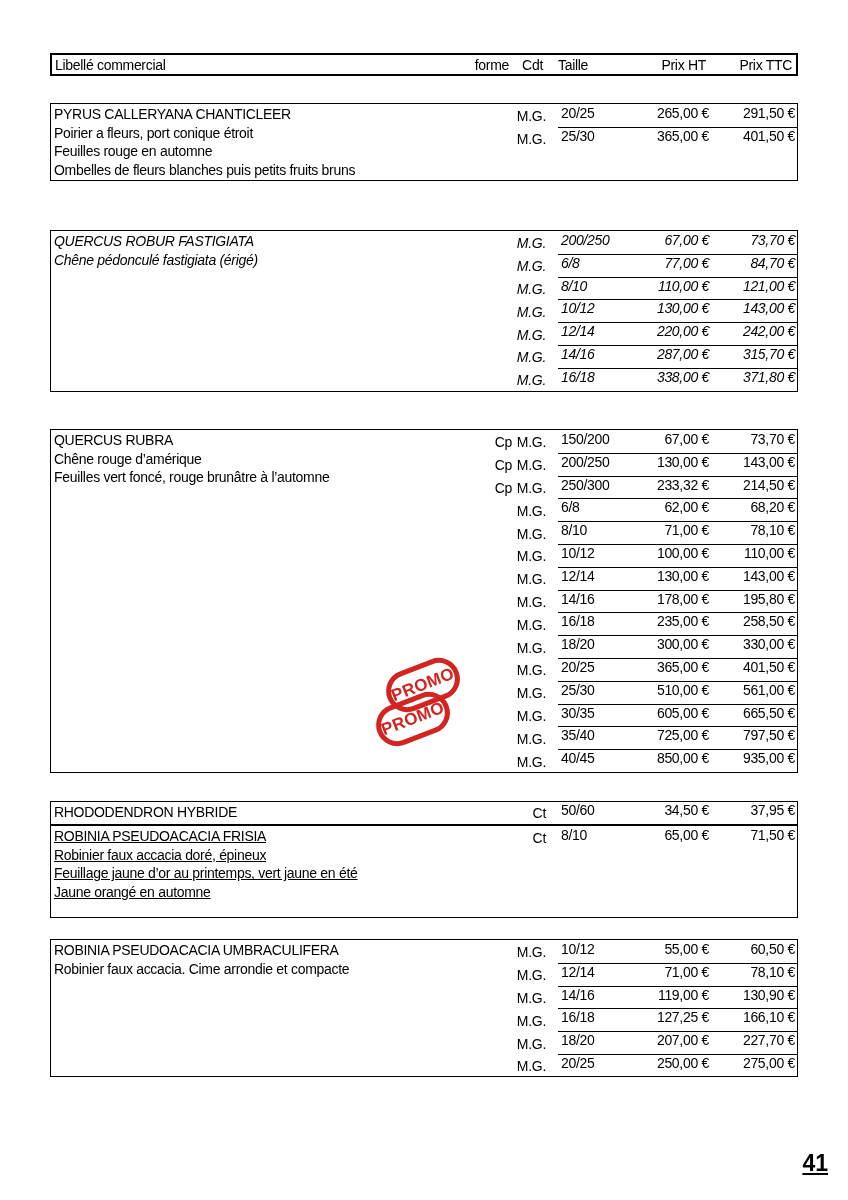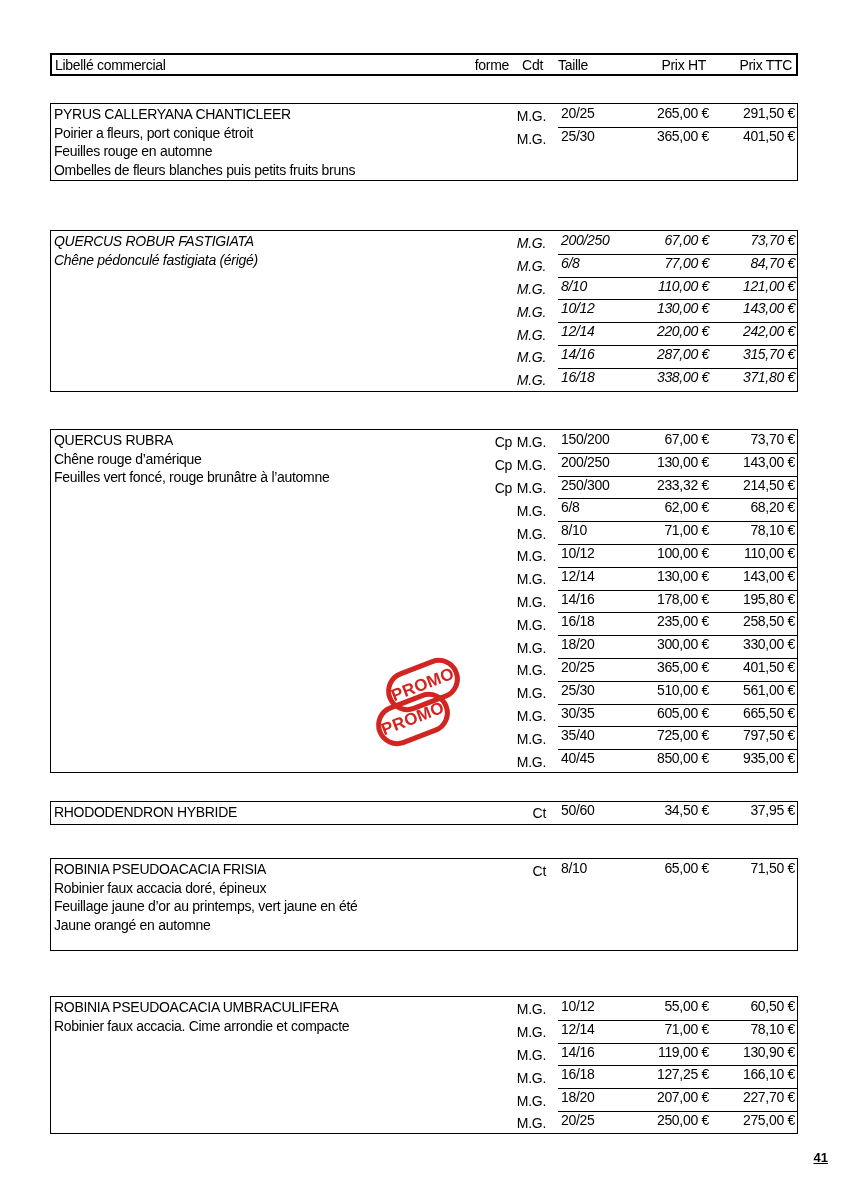--- a/index.html
+++ b/index.html
@@ -33,22 +33,22 @@
   
   .section {
     position:relative;
     width:748px;
     border:1.5px solid #000;
   }
   .s1 { margin-top:27px; height:78px;  }
   .s2 { margin-top:49px; height:162px;font-style:italic; }
   .s3 { margin-top:37px; height:344px; }
   .s4 { margin-top:28px; height:24px;  }
-  .s5 { margin-top:33px; height:93px;  }
-  .s6 { margin-top:45px; height:138px; }
+  .s5 { height:93px;text-decoration:underline;  }
+  .s6 { margin-top:21px; height:138px; }
 
   .desc-block { padding:1px 0 0 3px; width:420px; }
   .sec-title, .desc-line { line-height:18.7px; white-space:nowrap; }
 
   .rows { position:absolute; top:1px; right:0; width:327px; }
   .s4 .rows { top:0; }
   .row { display:flex; height:22.8px; align-items:center; }
   .s4 .row { height:21px; }
   .c-forme { width:42px; text-align:right; }
   .c-cdt   { width:34px; text-align:right; }
@@ -73,21 +73,21 @@
     color:#d22420;
     font-weight:bold; font-size:17px; letter-spacing:0.3px;
     background:transparent;
   }
   .stamp-0 { left:334px; top:234px; transform:rotate(-21deg); }
   .stamp-1 { left:324px; top:268px; transform:rotate(-21deg); }
 
   
   .page-number {
     position:absolute; top:1150px; right:20px;
-    font-size:13px; font-weight:bold; letter-spacing:0;text-decoration:underline;
+    font-size:23px; font-weight:bold; letter-spacing:0;text-decoration:underline;
   }
 </style>
 </head>
 <body>
 
 <div class="page">
 
   <div class="header-box">
     <span class="h-libelle">Libellé commercial</span>
     <span class="h-forme">forme</span>

